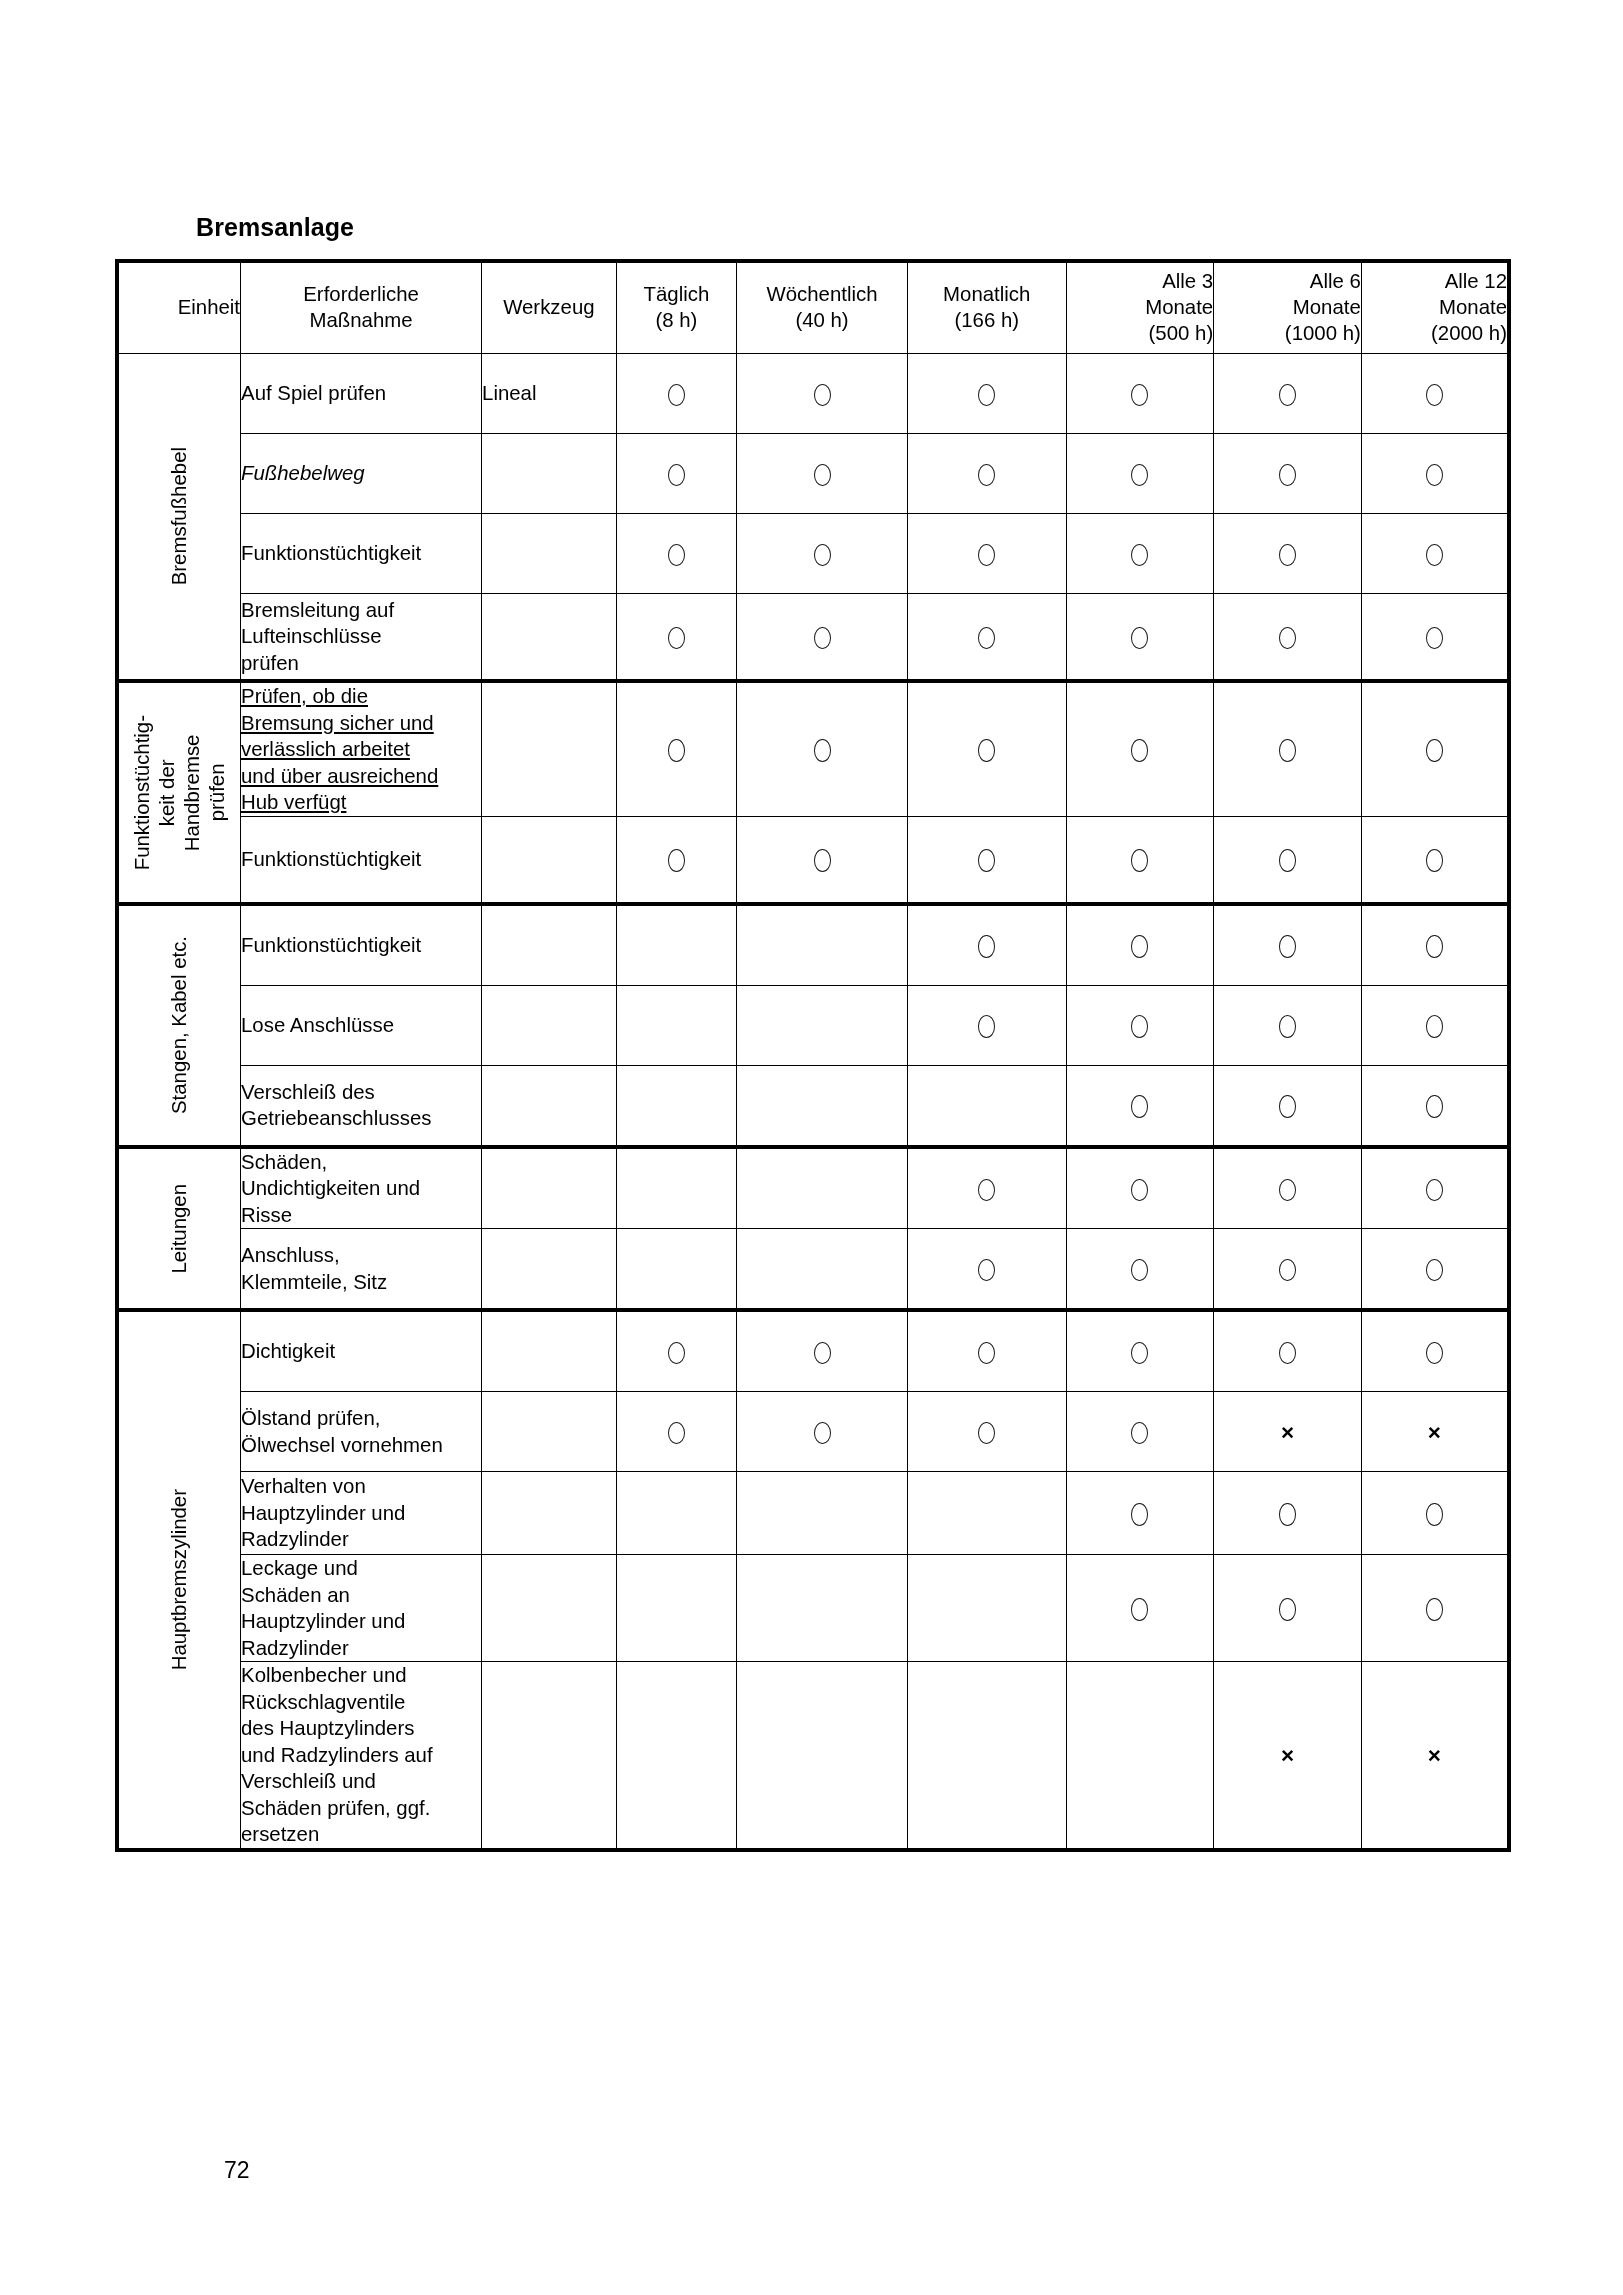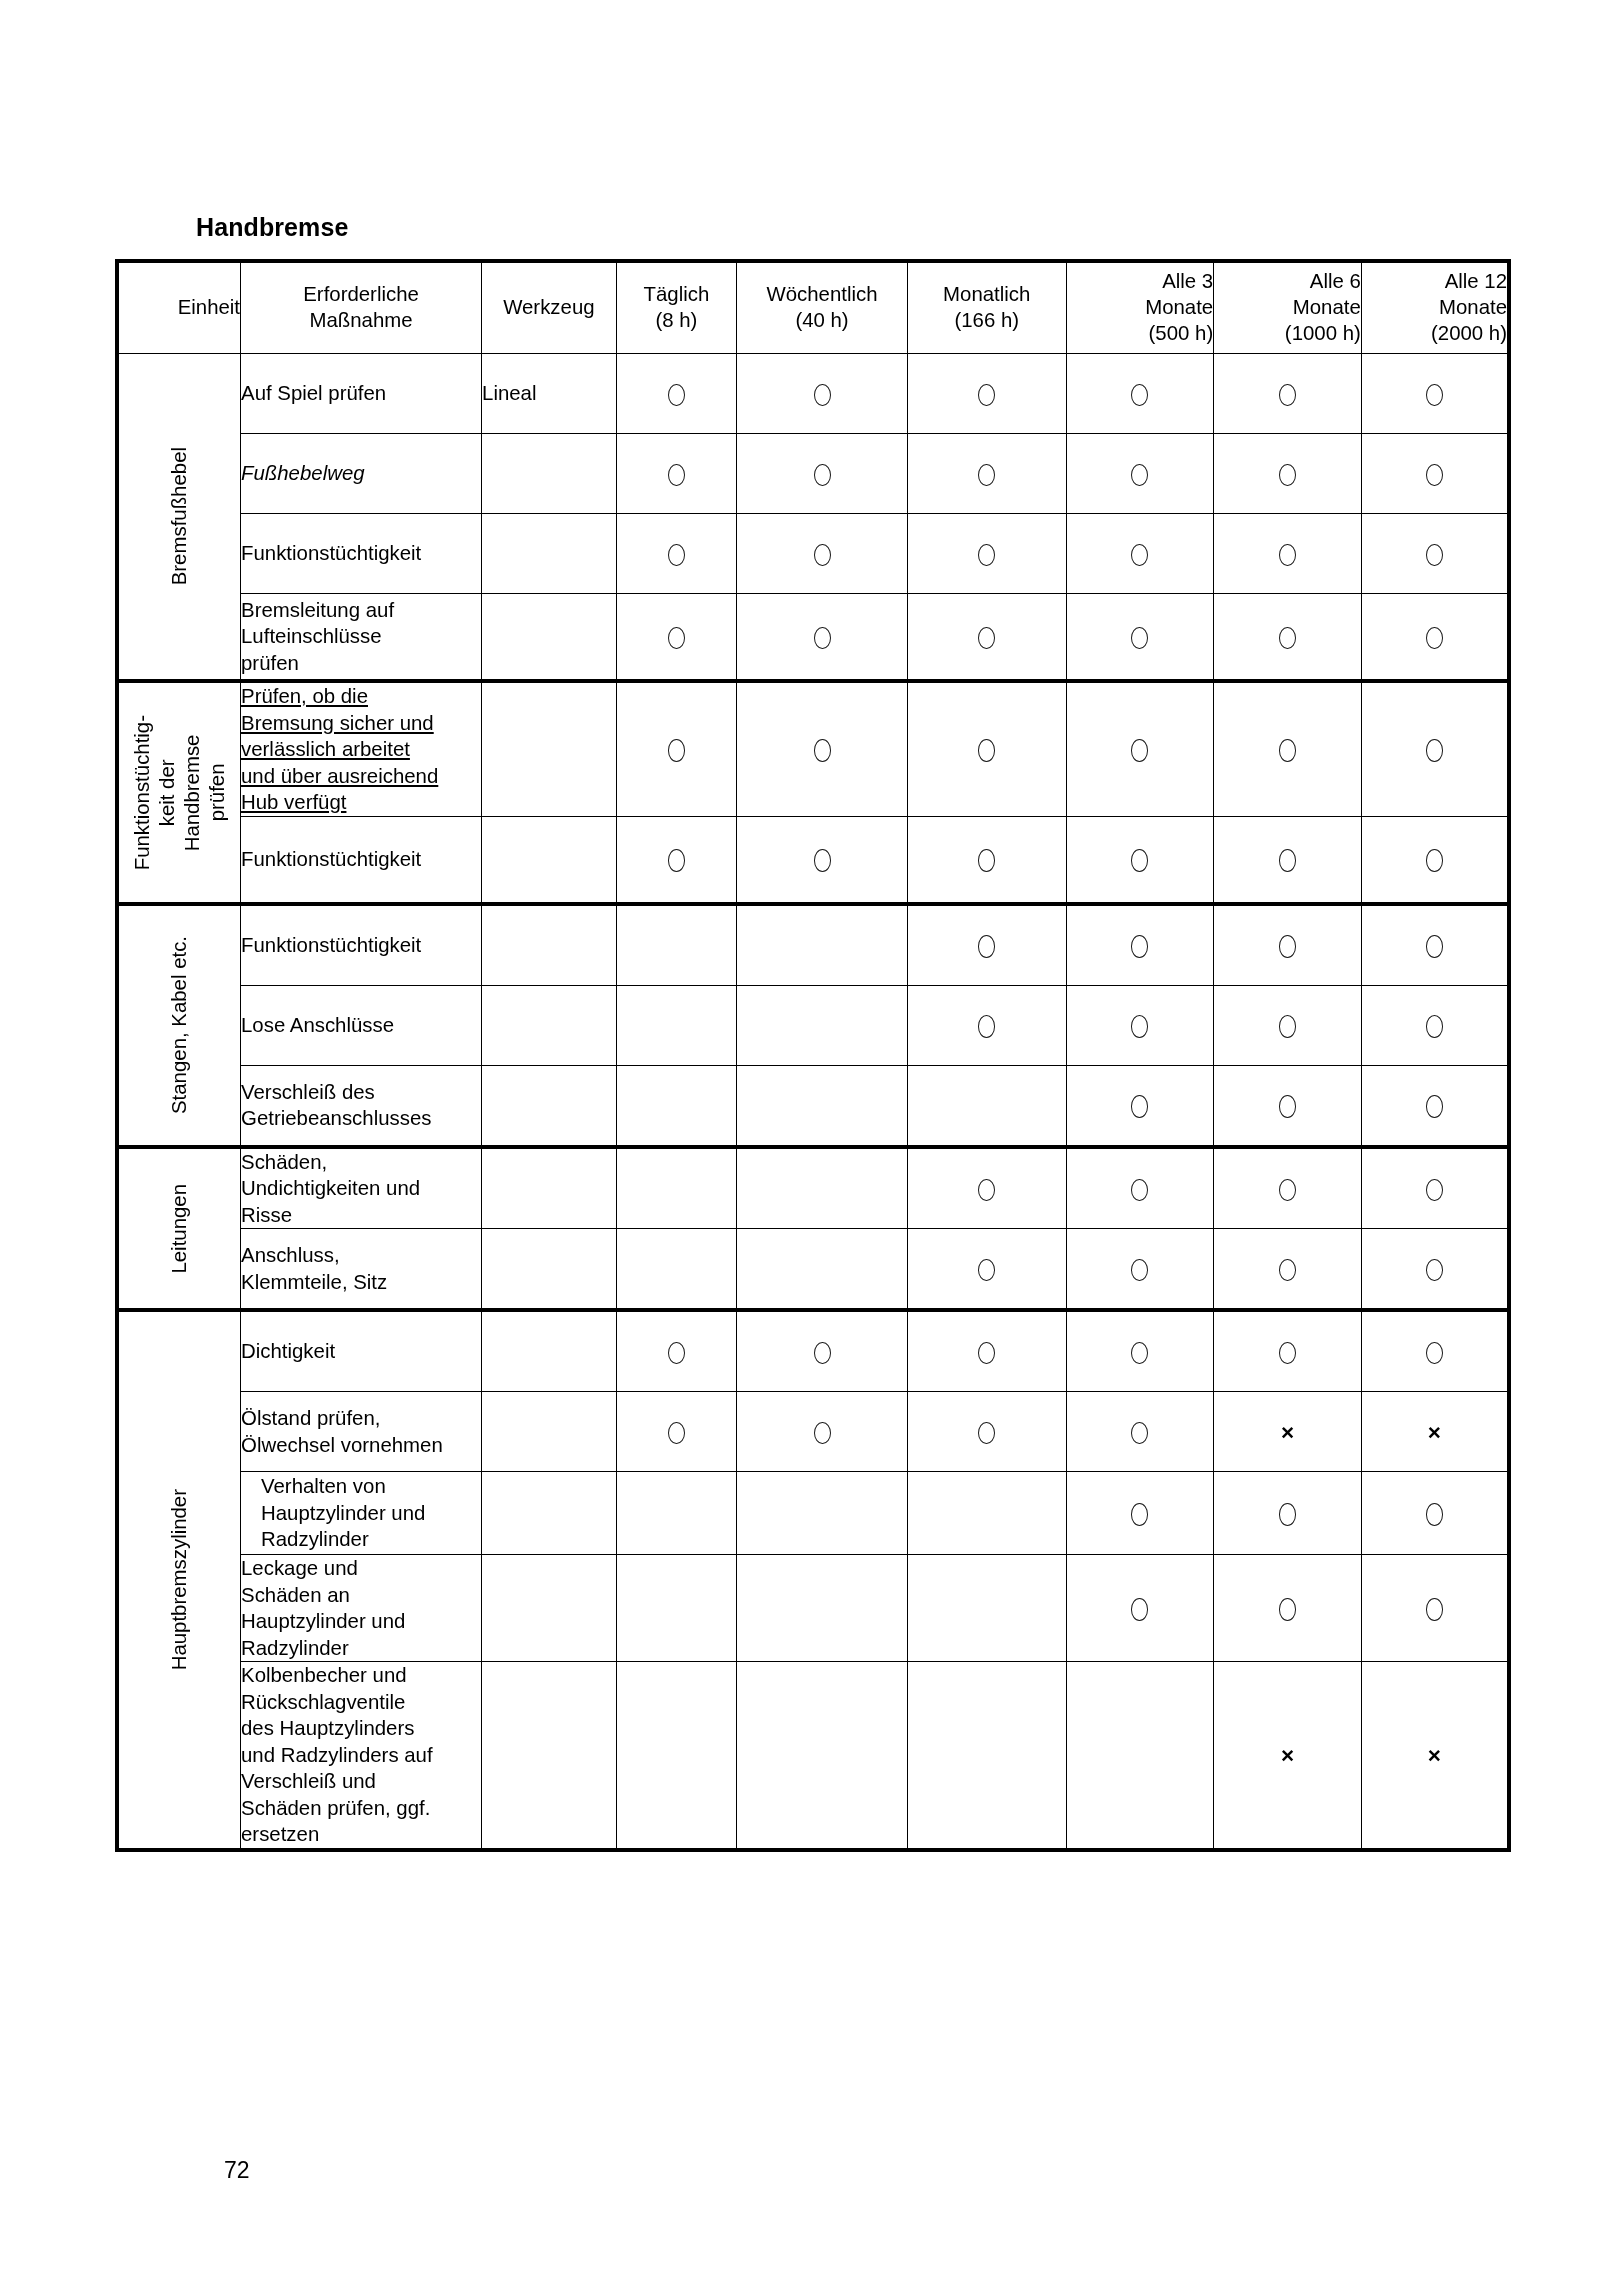--- a/index.html
+++ b/index.html
@@ -159,21 +159,21 @@
     top: 2157px;
     font-size: 23px;
     margin-left: 26px;
   }
 </style>
 </head>
 <body>
 
 <div class="page">
 
-  <div class="title">Handbremse</div>
+  <div class="title">Bremsanlage</div>
 
   <div class="table-wrap">
     <table class="maint">
       <colgroup>
         <col class="c-unit">
           <col class="c-action">
           <col class="c-tool">
         <col class="c-d">
           <col class="c-w">
           <col class="c-m">
@@ -386,21 +386,21 @@
 Ölwechsel vornehmen</td>
             <td class="tool-cell"></td>
             <td class="mark-cell"><span class="mk mk-circle"></span></td>
             <td class="mark-cell"><span class="mk mk-circle"></span></td>
             <td class="mark-cell"><span class="mk mk-circle"></span></td>
             <td class="mark-cell"><span class="mk mk-circle"></span></td>
             <td class="mark-cell"><span class="mk mk-cross">×</span></td>
             <td class="mark-cell"><span class="mk mk-cross">×</span></td>
           </tr>
           <tr>
-            <td class="action-cell" style="height: 82px; padding-left: 20px;">Verhalten von
+            <td class="action-cell" style="height: 82px;">Verhalten von
 Hauptzylinder und
 Radzylinder</td>
             <td class="tool-cell"></td>
             <td class="mark-cell"><span class="mk-empty"></span></td>
             <td class="mark-cell"><span class="mk-empty"></span></td>
             <td class="mark-cell"><span class="mk-empty"></span></td>
             <td class="mark-cell"><span class="mk mk-circle"></span></td>
             <td class="mark-cell"><span class="mk mk-circle"></span></td>
             <td class="mark-cell"><span class="mk mk-circle"></span></td>
           </tr>

